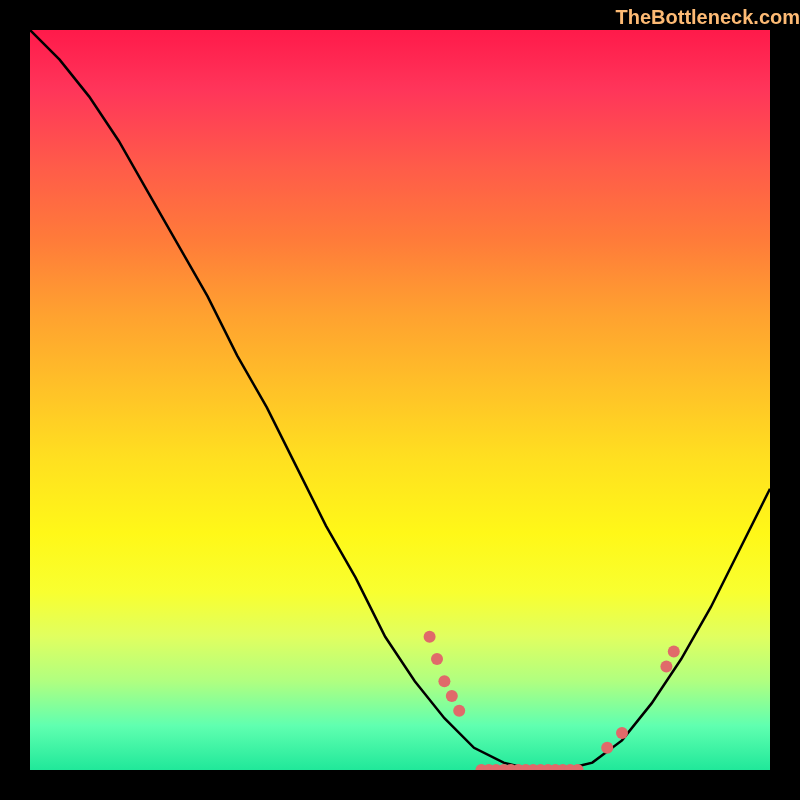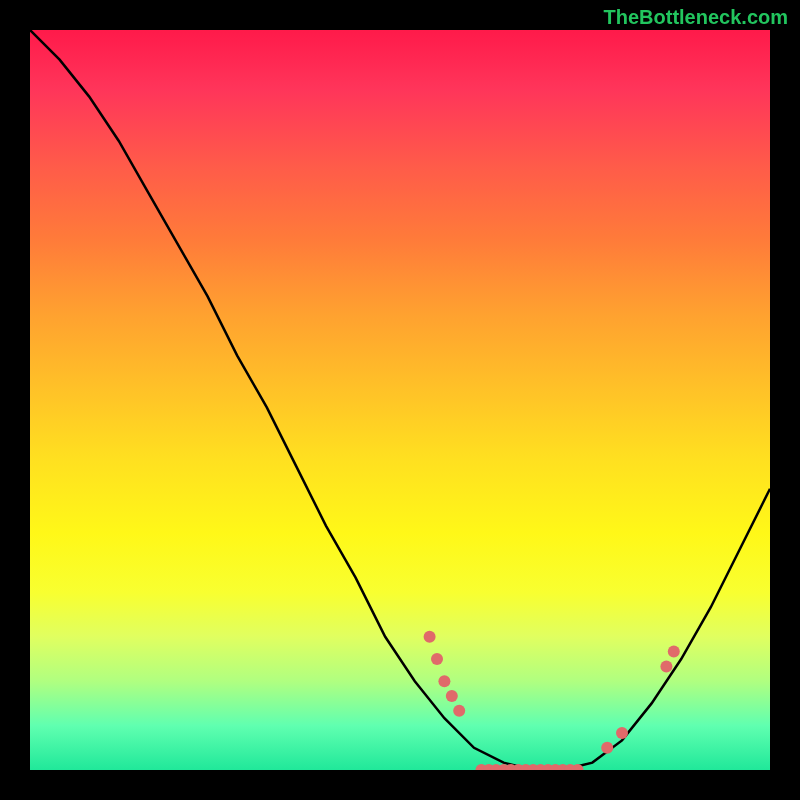--- a/index.html
+++ b/index.html
@@ -6,22 +6,22 @@
   body {
     width: 800px;
     height: 800px;
     background: #000;
     position: relative;
     font-family: Arial, sans-serif;
   }
   .attribution {
     position: absolute;
     top: 6px;
-    right: 12px;
-    color: #22c55e;
+    right: 0;
+    color: #fdba74;
     font-size: 20px;
     font-weight: bold;
     z-index: 10;
   }
   .plot-area {
     position: absolute;
     top: 30px;
     left: 30px;
     width: 740px;
     height: 740px;

